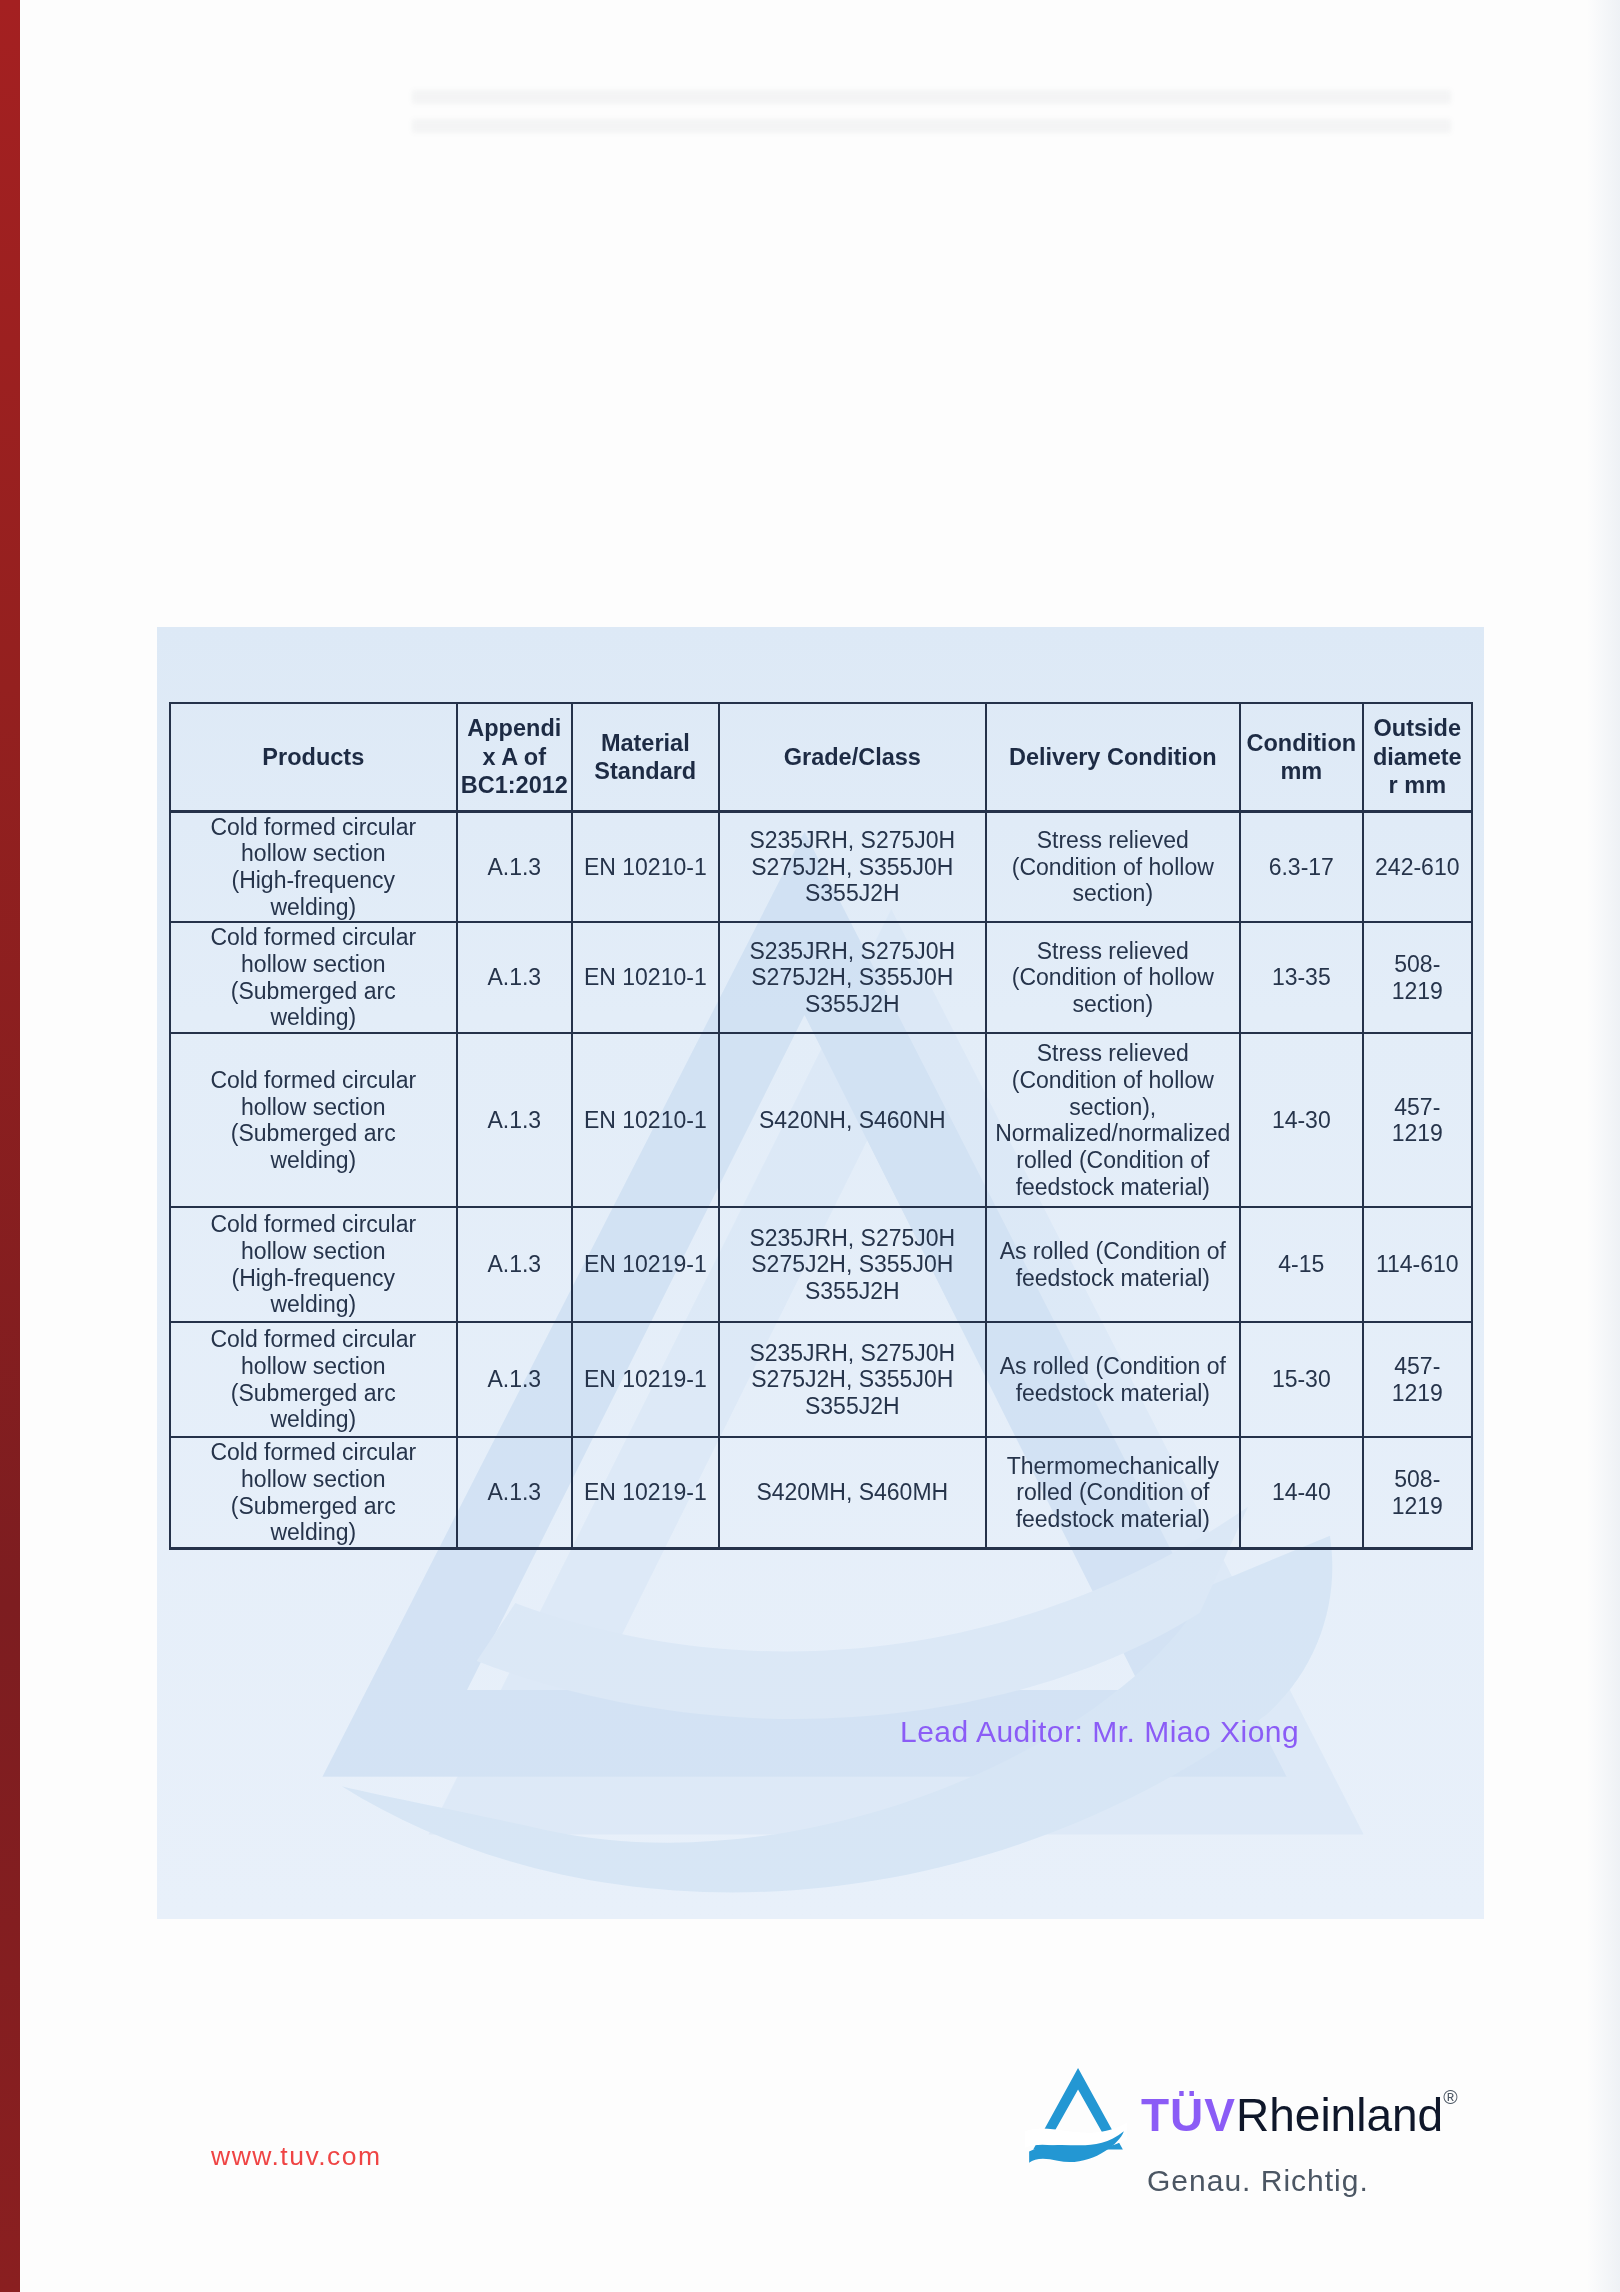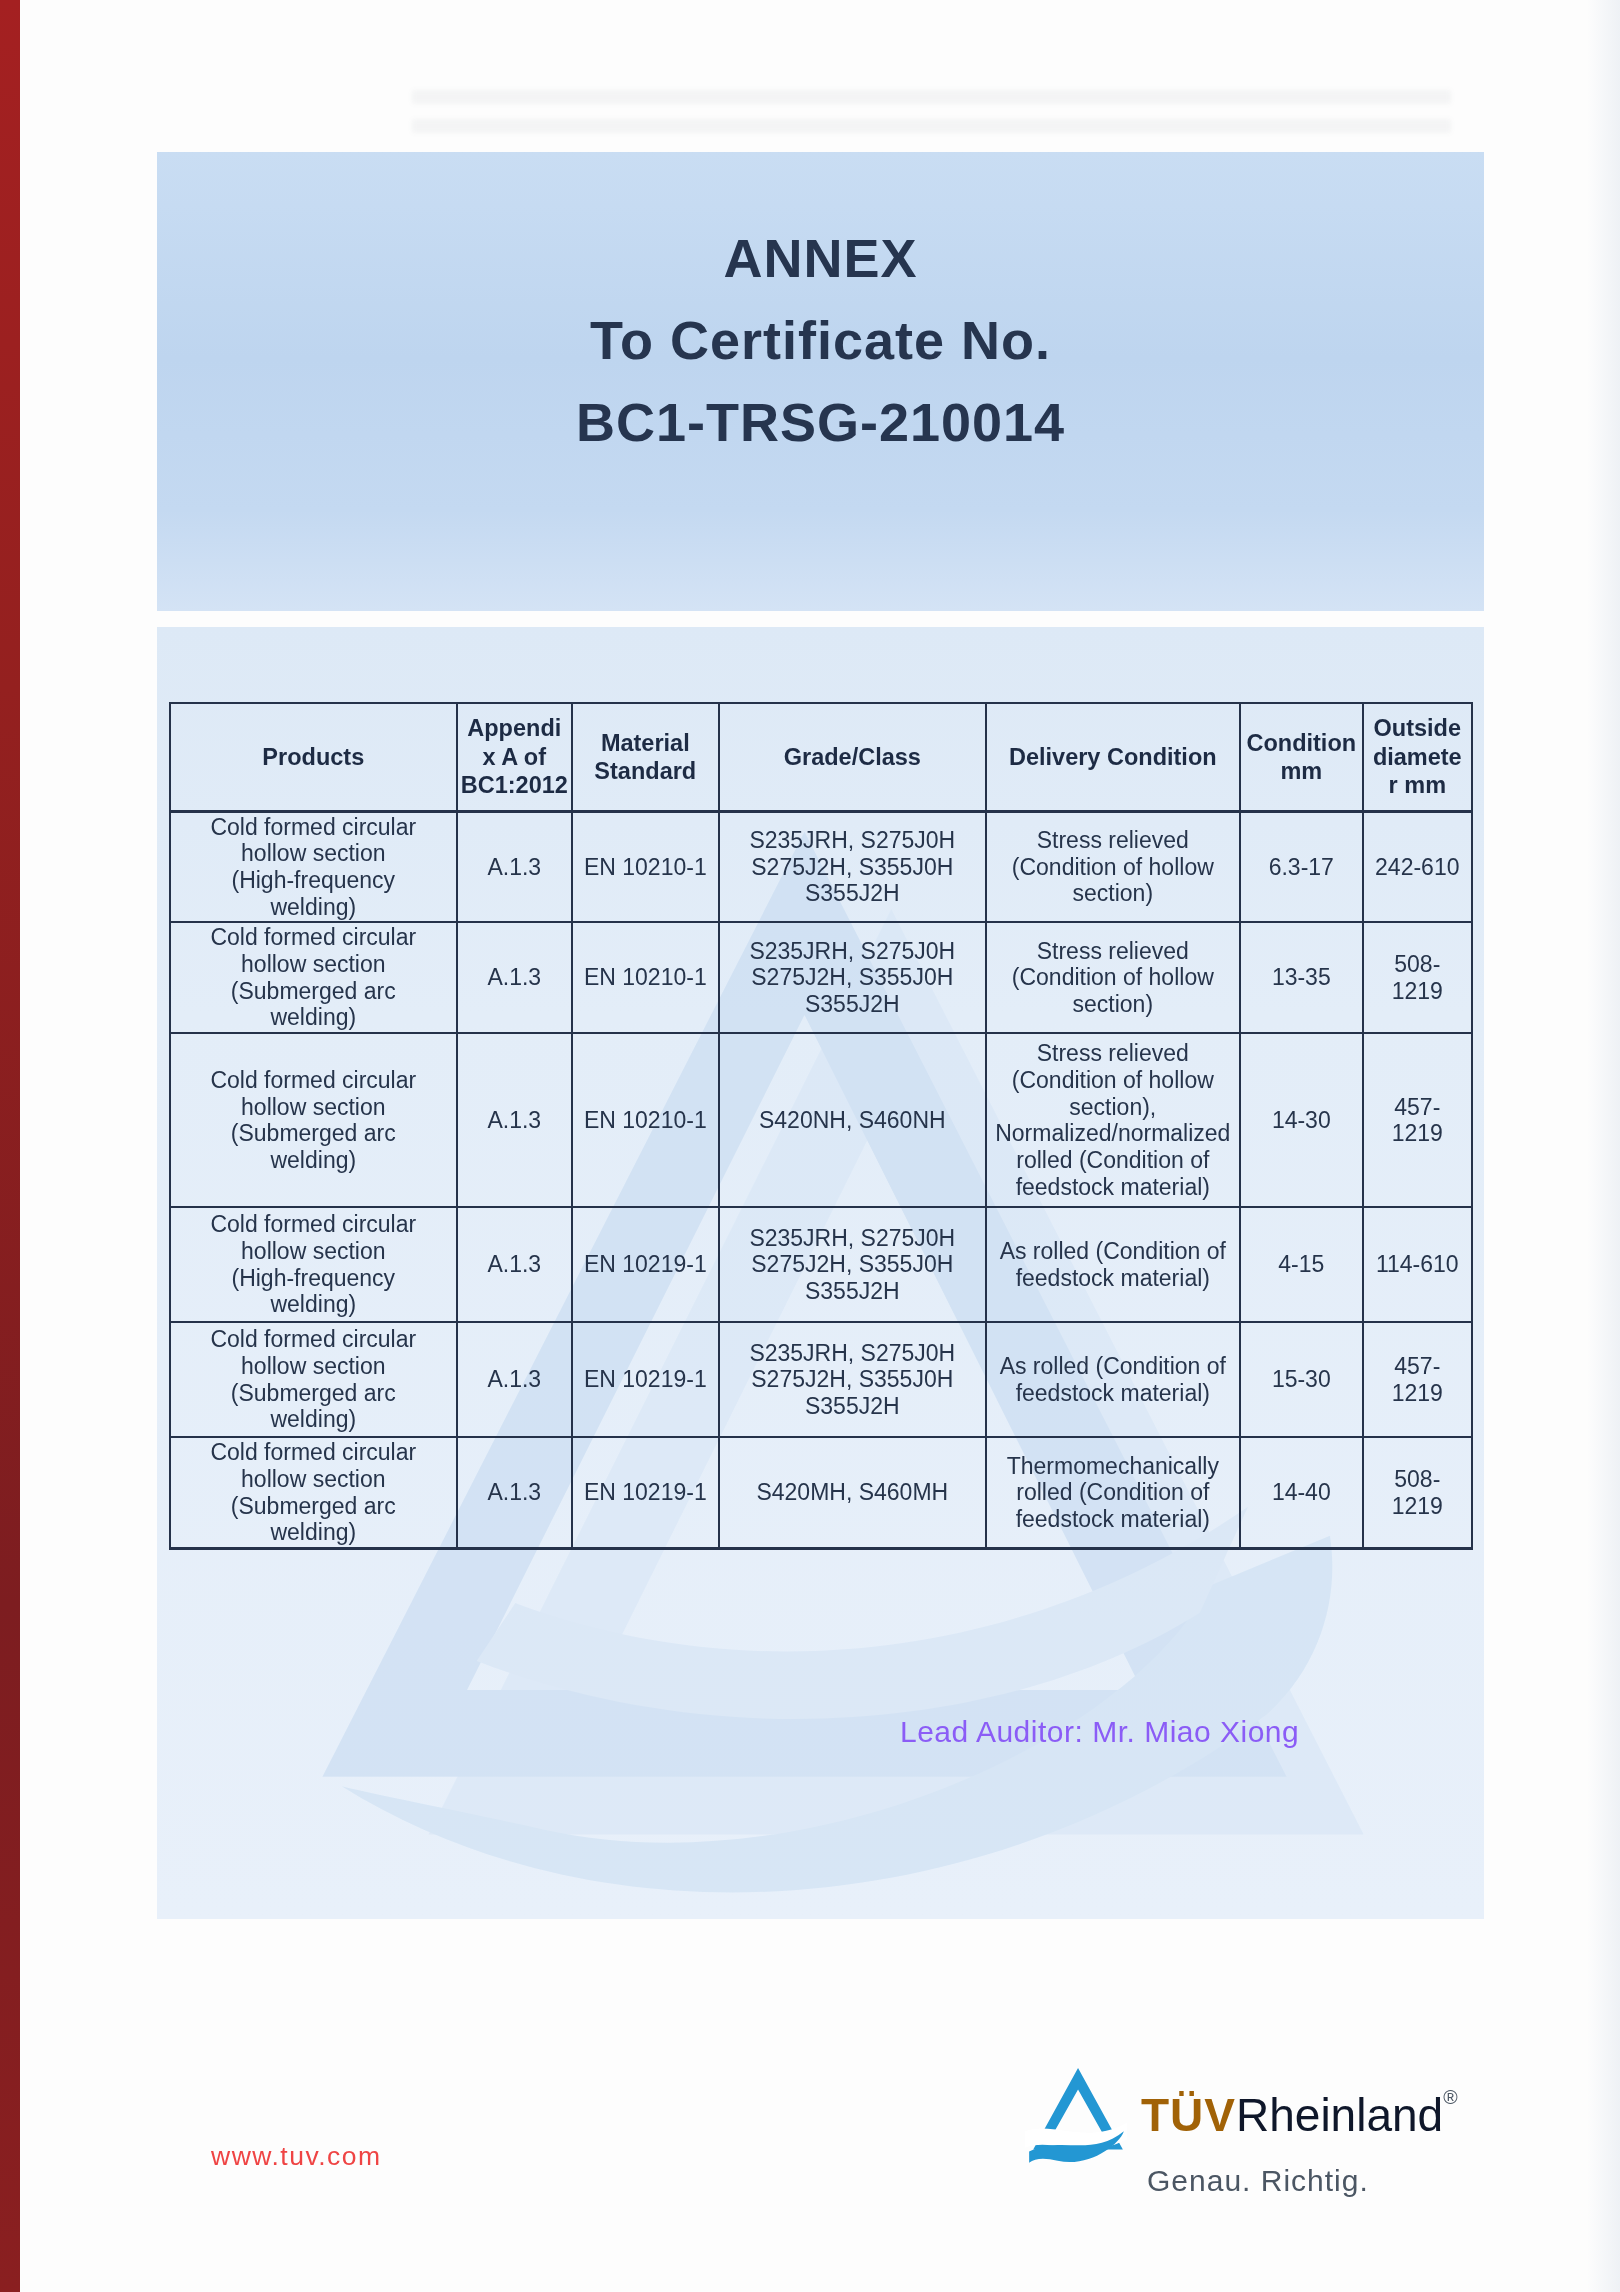--- a/index.html
+++ b/index.html
@@ -71,44 +71,37 @@
     font-size:30px; color:#8b5cf6; letter-spacing:0.5px;
   }
 
   
   .website {
     position:absolute; left:211px; top:2141px;
     font-size:26.5px; color:#ef4444; letter-spacing:1.5px;
   }
   .logo-icon { position:absolute; left:1025px; top:2066px; width:102px; height:110px; }
   .brand { position:absolute; left:1141px; top:2086px; white-space:nowrap; }
-  .brand-tuv { font-size:46px; font-weight:bold; color:#a16207; letter-spacing:1px; }
+  .brand-tuv { font-size:46px; font-weight:bold; color:#8b5cf6; letter-spacing:1px; }
   .brand-rheinland { font-size:46px; font-weight:normal; color:#0f172a; }
   .brand-reg { font-size:19.6px; color:#4b5663; vertical-align:27.4px; }
   .tagline {
     position:absolute; left:1147px; top:2164px;
     font-size:30px; color:#4b5663; letter-spacing:1px;text-align:right;
   }
 </style>
 </head>
 <body>
 
 <div class="page">
 
   <div class="red-edge"></div>
   <div class="right-shade"></div>
   <div class="ghost-text"></div>
 
-  <div class="header-band">
-    <div class="title-block">
-      <div class="title-line">ANNEX</div>
-      <div class="title-line">To Certificate No.</div>
-      <div class="title-line">BC1-TRSG-210014</div>
-    </div>
-  </div>
 
   <div class="body-band">
 
     <svg class="watermark" viewBox="0 0 1200 1300" xmlns="http://www.w3.org/2000/svg">
       <path fill="#d8e6f6" fill-rule="evenodd" d="M650 120 L1140 1080 L170 1080 Z  M650 310 L990 985 L315 985 Z" transform="translate(40,30)"></path>
       <path fill="#c7dbf1" fill-rule="evenodd" d="M600 70 L1100 1050 L100 1050 Z  M600 260 L950 960 L250 960 Z"></path>
       <path fill="#cde0f3" d="M120 1060 C400 1235 800 1195 1080 985 C1135 935 1155 865 1145 800
                L1020 852 C935 1015 600 1165 330 1105 C240 1085 170 1072 120 1060 Z"></path>
       <path fill="#d5e4f5" d="M260 930 C520 1030 820 1000 1010 880 L1060 770 C830 930 540 960 300 870 Z"></path>
     </svg>

